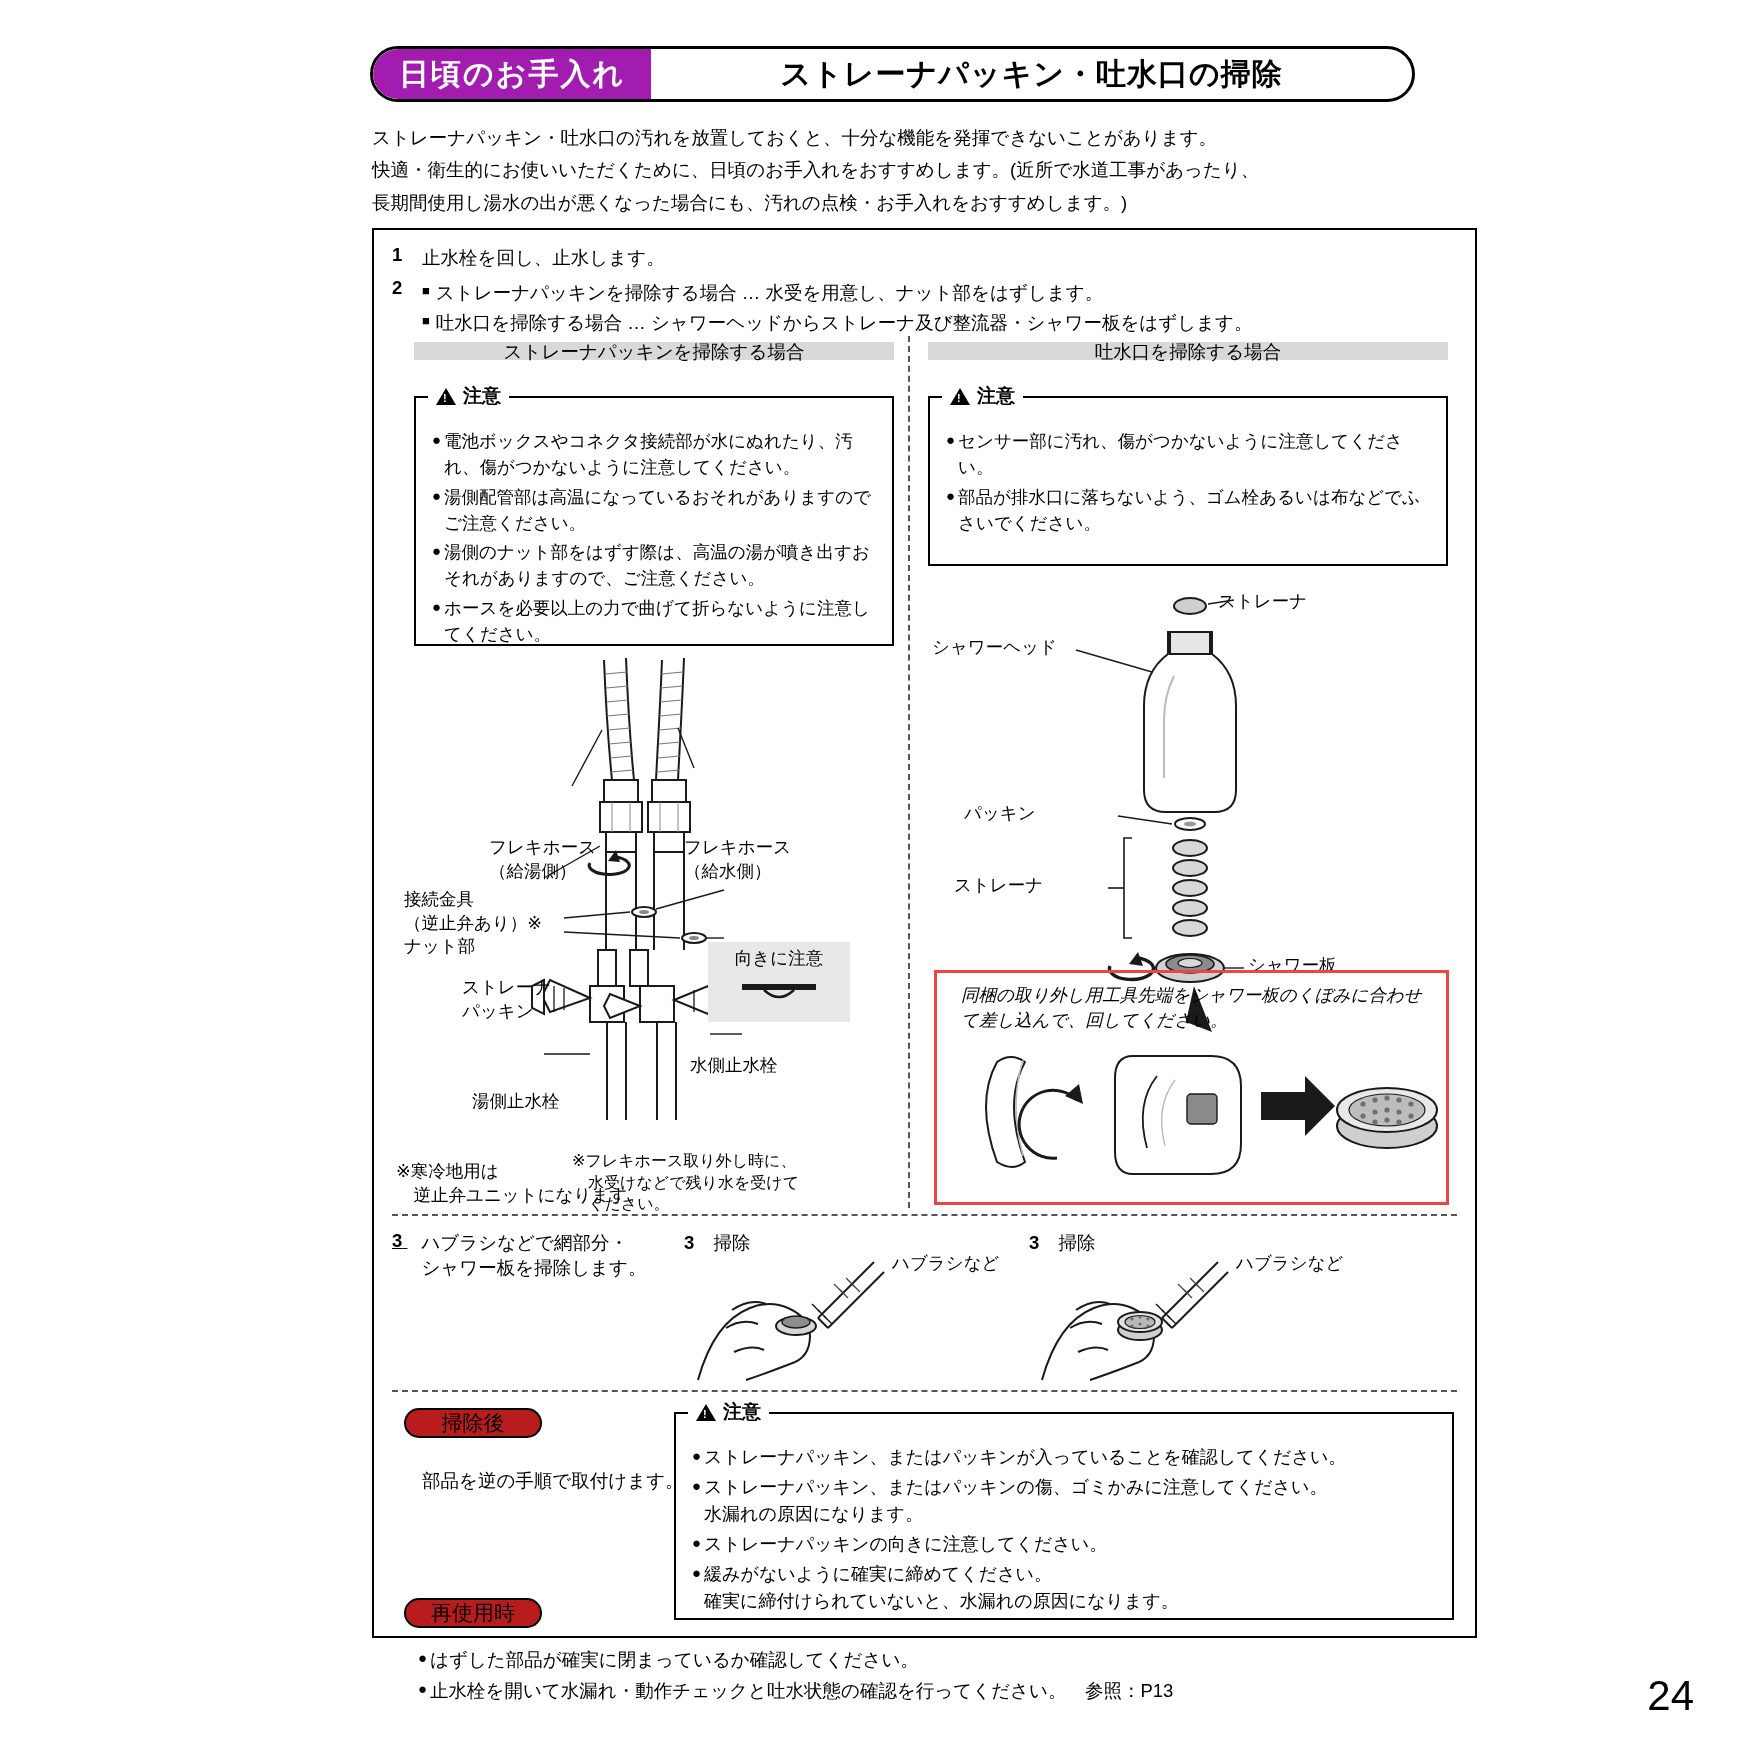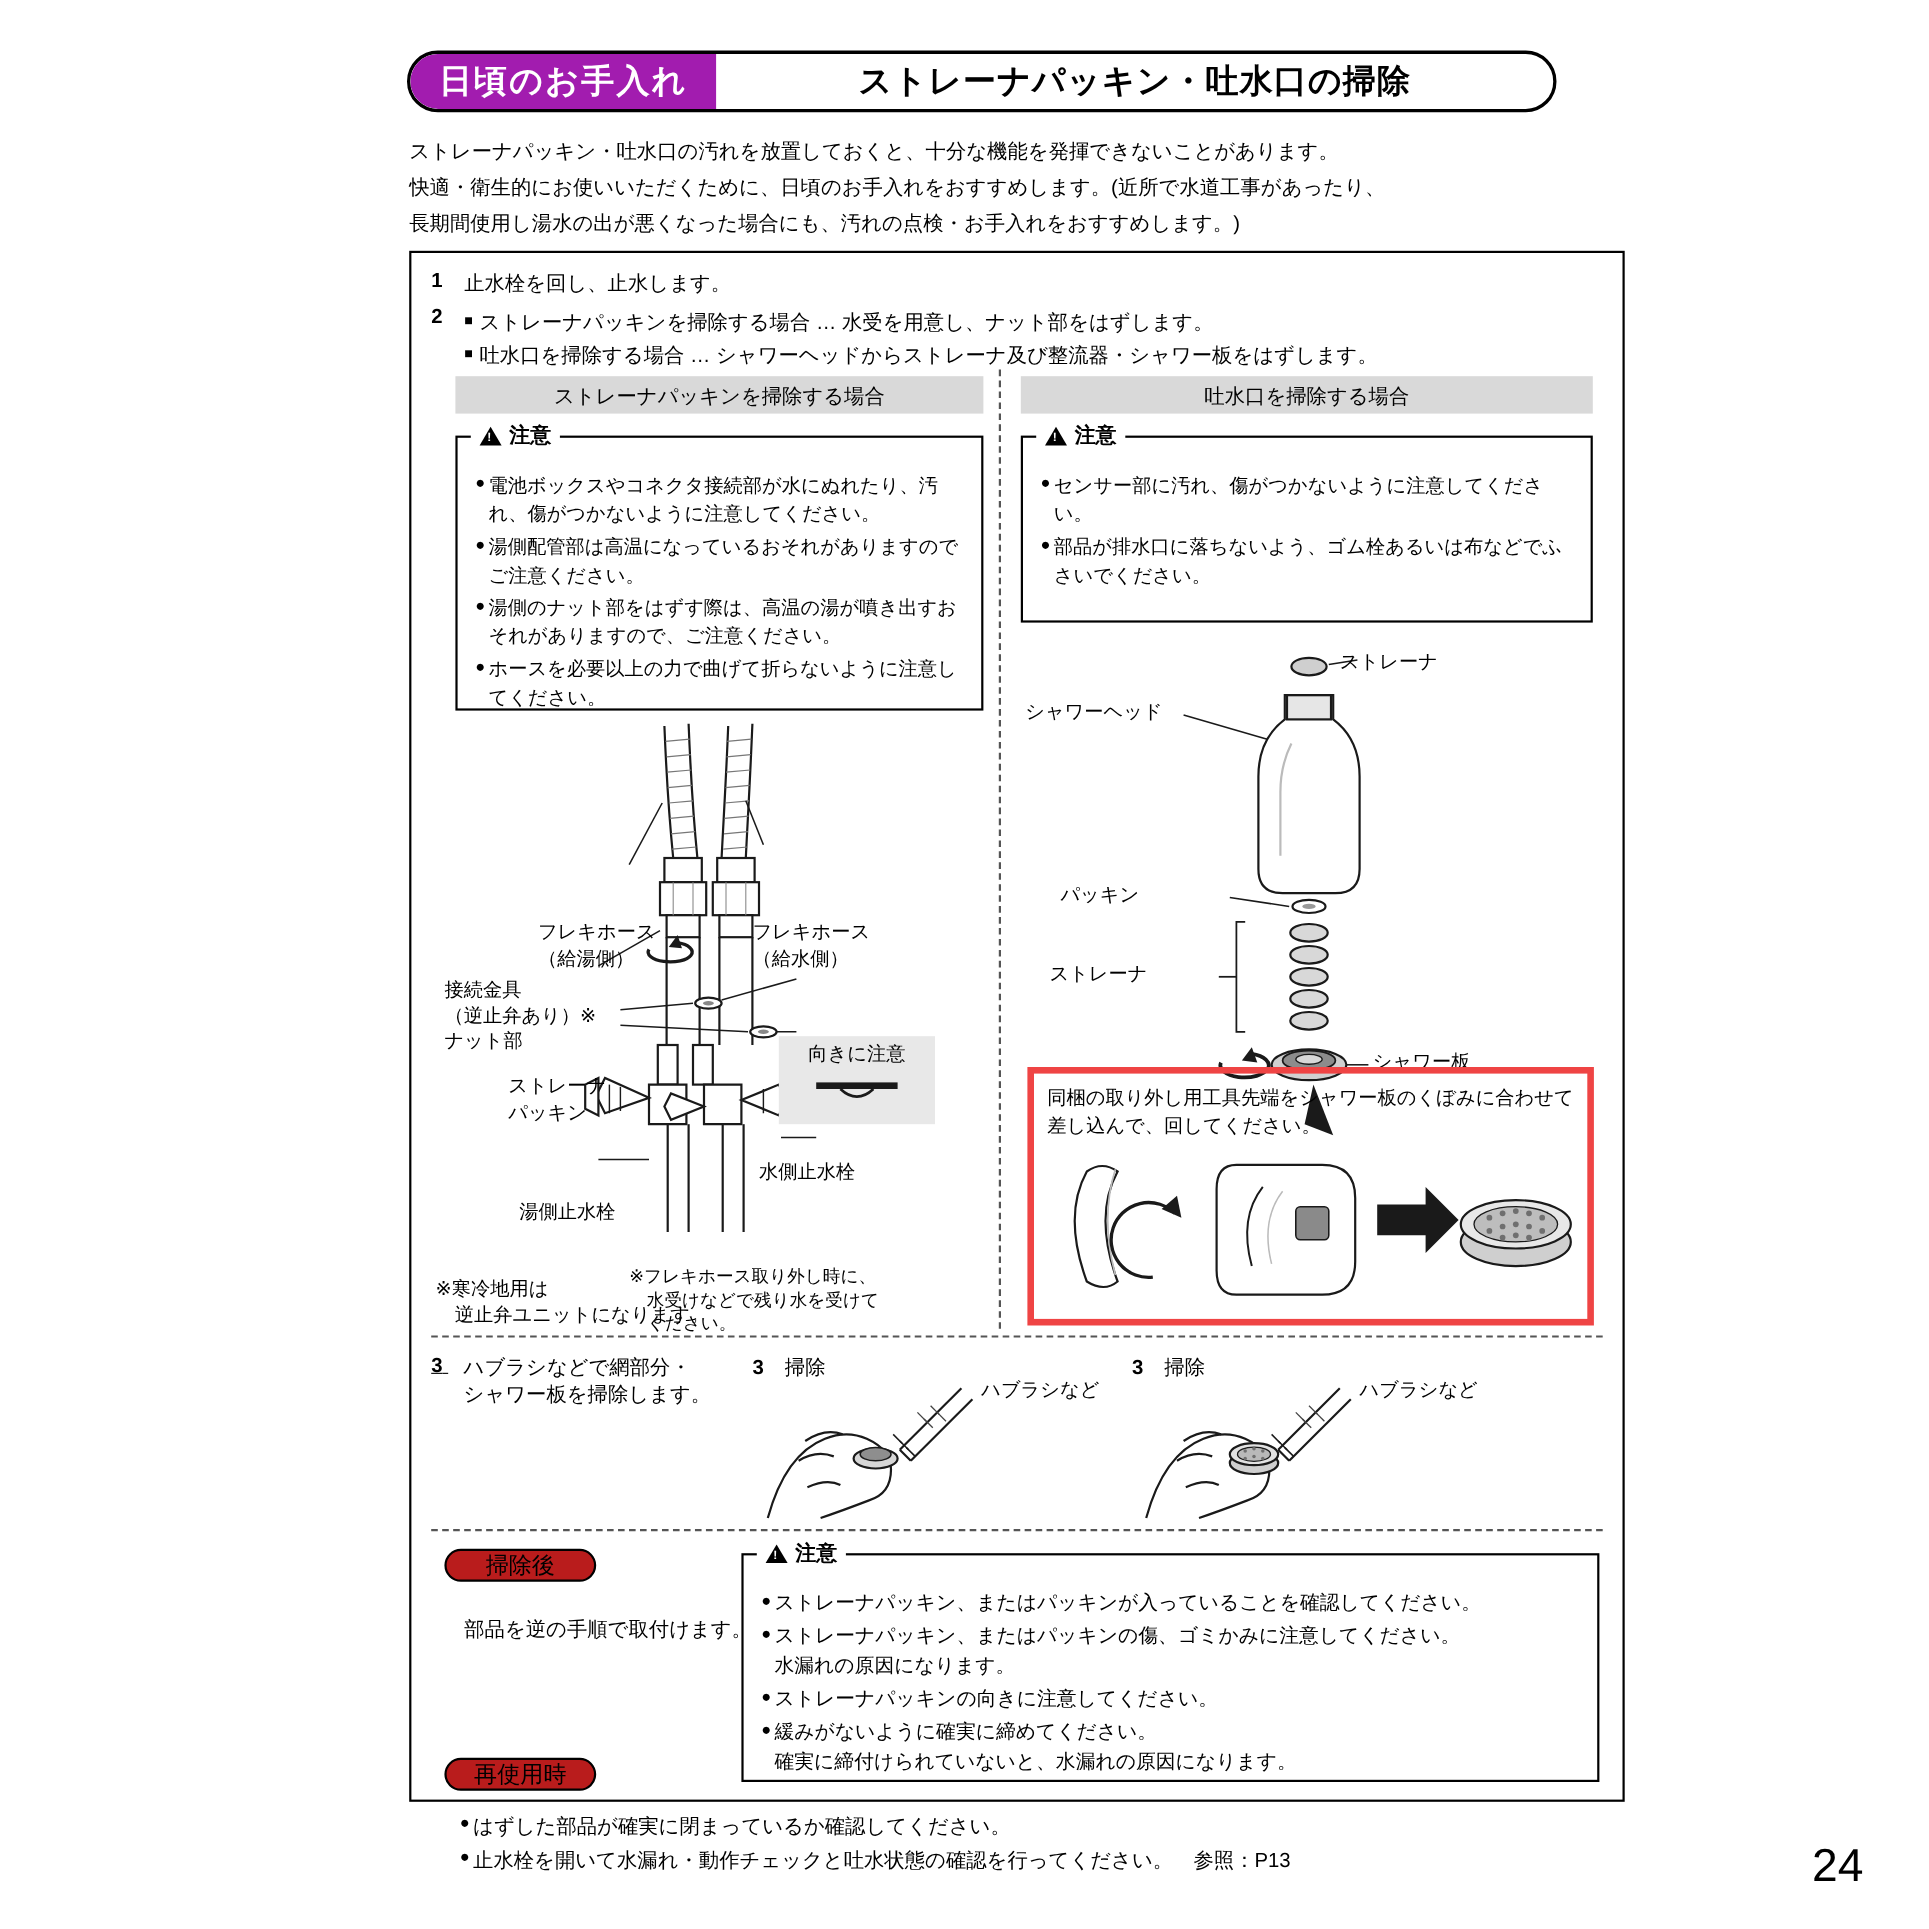--- a/index.html
+++ b/index.html
@@ -53,21 +53,21 @@
   
   .step-row{display:flex;align-items:flex-start;}
   .step-num{width:30px;font-size:18.5px;font-weight:bold;flex:none;text-align:left;}
   .step-txt{font-size:18.5px;line-height:1.55;}
   .steps{position:absolute;left:18px;top:14px;width:1065px;}
   .sub-line{display:flex;align-items:flex-start;margin-top:2px;}
   .sq{font-size:13px;margin-right:6px;line-height:1.9;}
 
   
   .colhead{
-    position:absolute;height:34px;background:#d9d9d9;
+    position:absolute;height:18px;background:#d9d9d9;
     display:flex;align-items:center;justify-content:center;
     font-size:18.5px;
   }
   .colhead.left{left:40px;top:112px;width:480px;}
   .colhead.right{left:554px;top:112px;width:520px;}
 
   
   .vdiv{
     position:absolute;left:534px;top:106px;width:0;height:872px;
     border-left:2px dashed #555;
@@ -106,22 +106,22 @@
 
   .caution.left{left:40px;top:166px;width:480px;height:250px;}
   .caution.right{left:554px;top:166px;width:520px;height:170px;}
 
   
   .diagram{position:absolute;}
   .label{position:absolute;font-size:17.5px;line-height:1.35;white-space:pre;}
   .label.small{font-size:16px;}
 
   .note-box{
-    position:absolute;border:6px solid #ef4444;box-sizing:border-box;
-    font-size:17.5px;line-height:1.45;padding:10px 12px;
+    position:absolute;border:3px solid #ef4444;box-sizing:border-box;
+    font-size:17.5px;line-height:1.45;padding:10px 24px;font-style:italic;
   }
 
   .gray-box{
     position:absolute;background:#e8e8e8;box-sizing:border-box;
   }
   .gray-box .cap{
     font-size:17.5px;text-align:center;padding-top:4px;
   }
 
   

